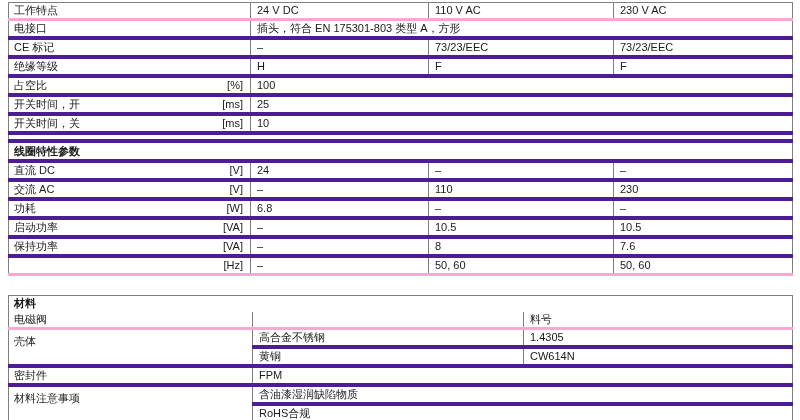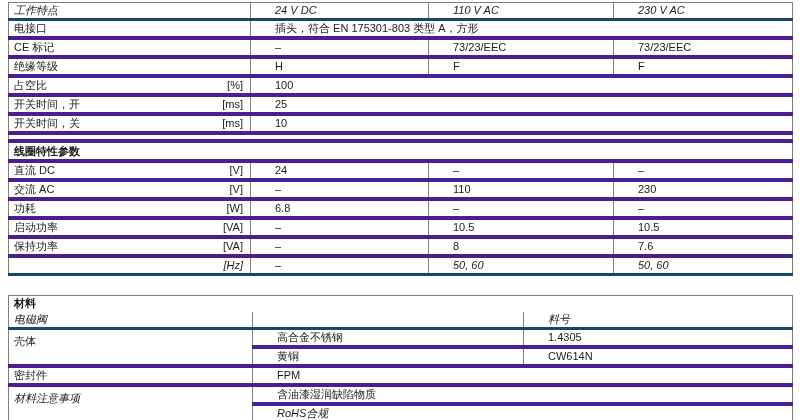--- a/index.html
+++ b/index.html
@@ -13,24 +13,24 @@
     background:#fff;border:1px solid #7f7f7f;
   }
   #t1{top:2px;width:784px;}
   #t2{top:295px;width:784px;}
   td{
     padding:0 0 0 5px;line-height:15px;overflow:hidden;white-space:nowrap;
     font-size:11px;vertical-align:middle;
   }
   td.ttl{font-weight:bold;}
   td.unit{text-align:right;padding:0 7px 0 0;}
-  td.val{padding-left:24px;}
+  td.val{padding-left:6px;}
   td.vl{border-left:1px solid #7f7f7f;}
   td.bb{border-bottom:4px solid #4c1d95;}
-  td.bbk{border-bottom:3px solid #0c4a6e;font-style:italic;}
+  td.bbk{border-bottom:3px solid #f9a8d4;}
   td.top{vertical-align:top;padding-top:4px;}
   tr.h17{height:17px;} tr.h16{height:16px;} tr.h15{height:15px;}
   tr.h20{height:20px;margin-top:10px;} tr.h8{height:8px;}
 </style>
 </head>
 <body>
 
 <table id="t1">
   <colgroup>
     <col style="width:164px">

